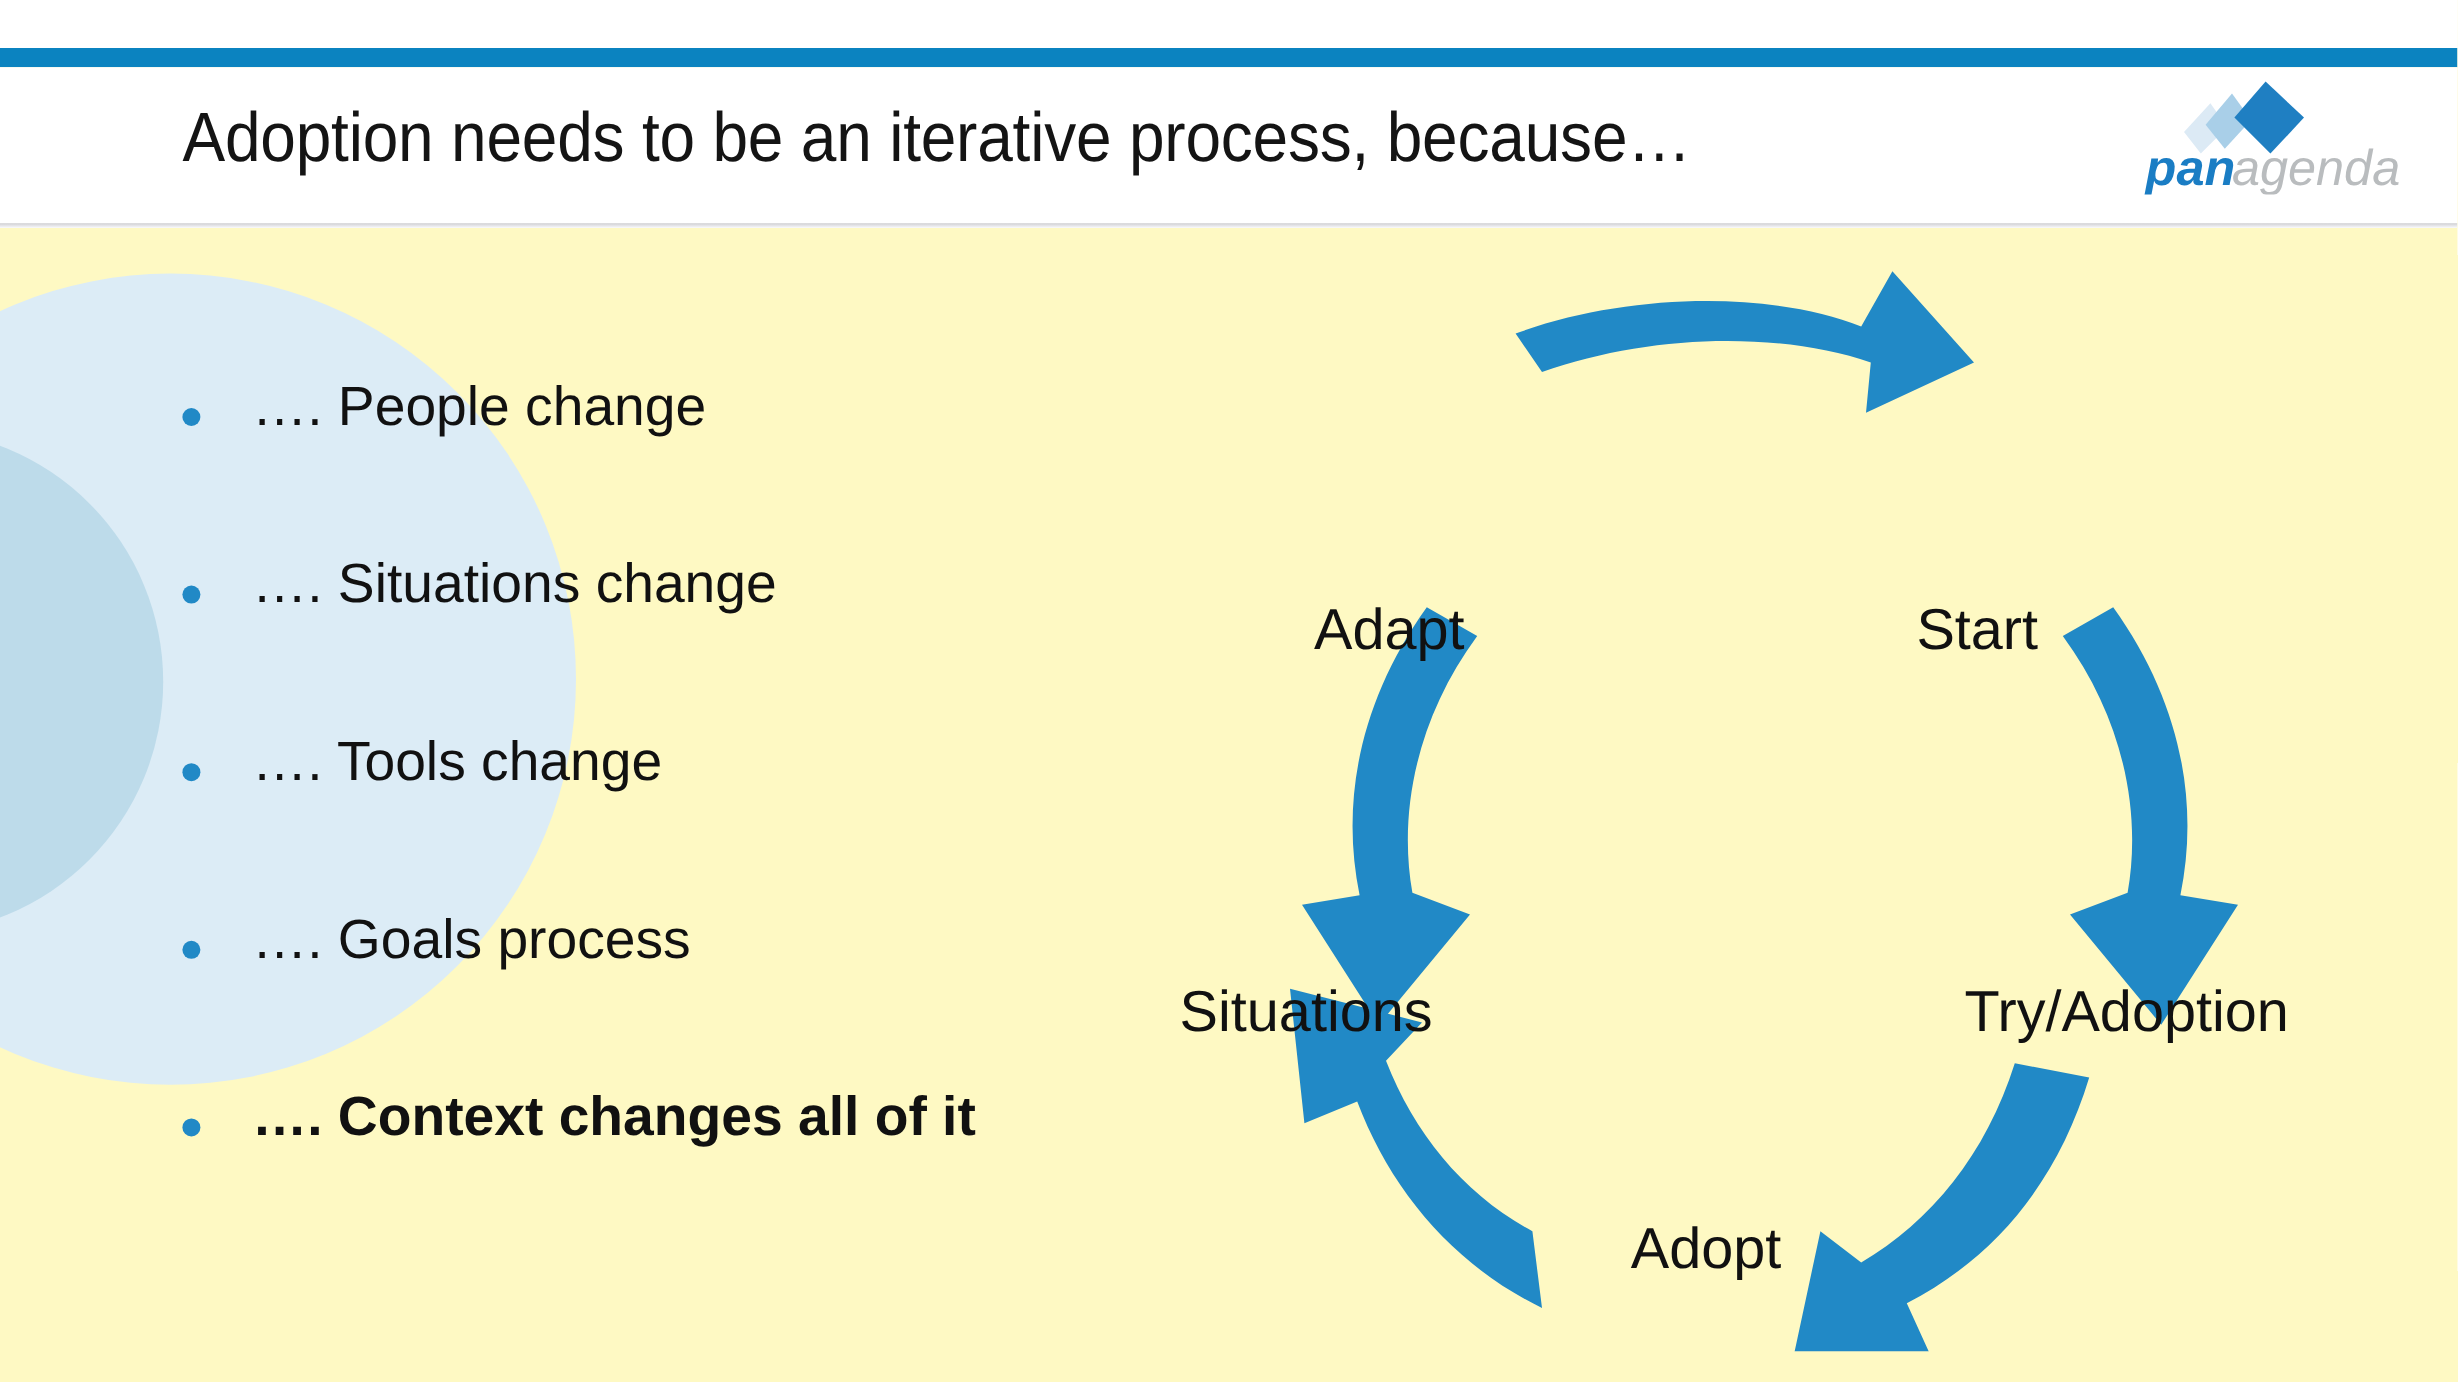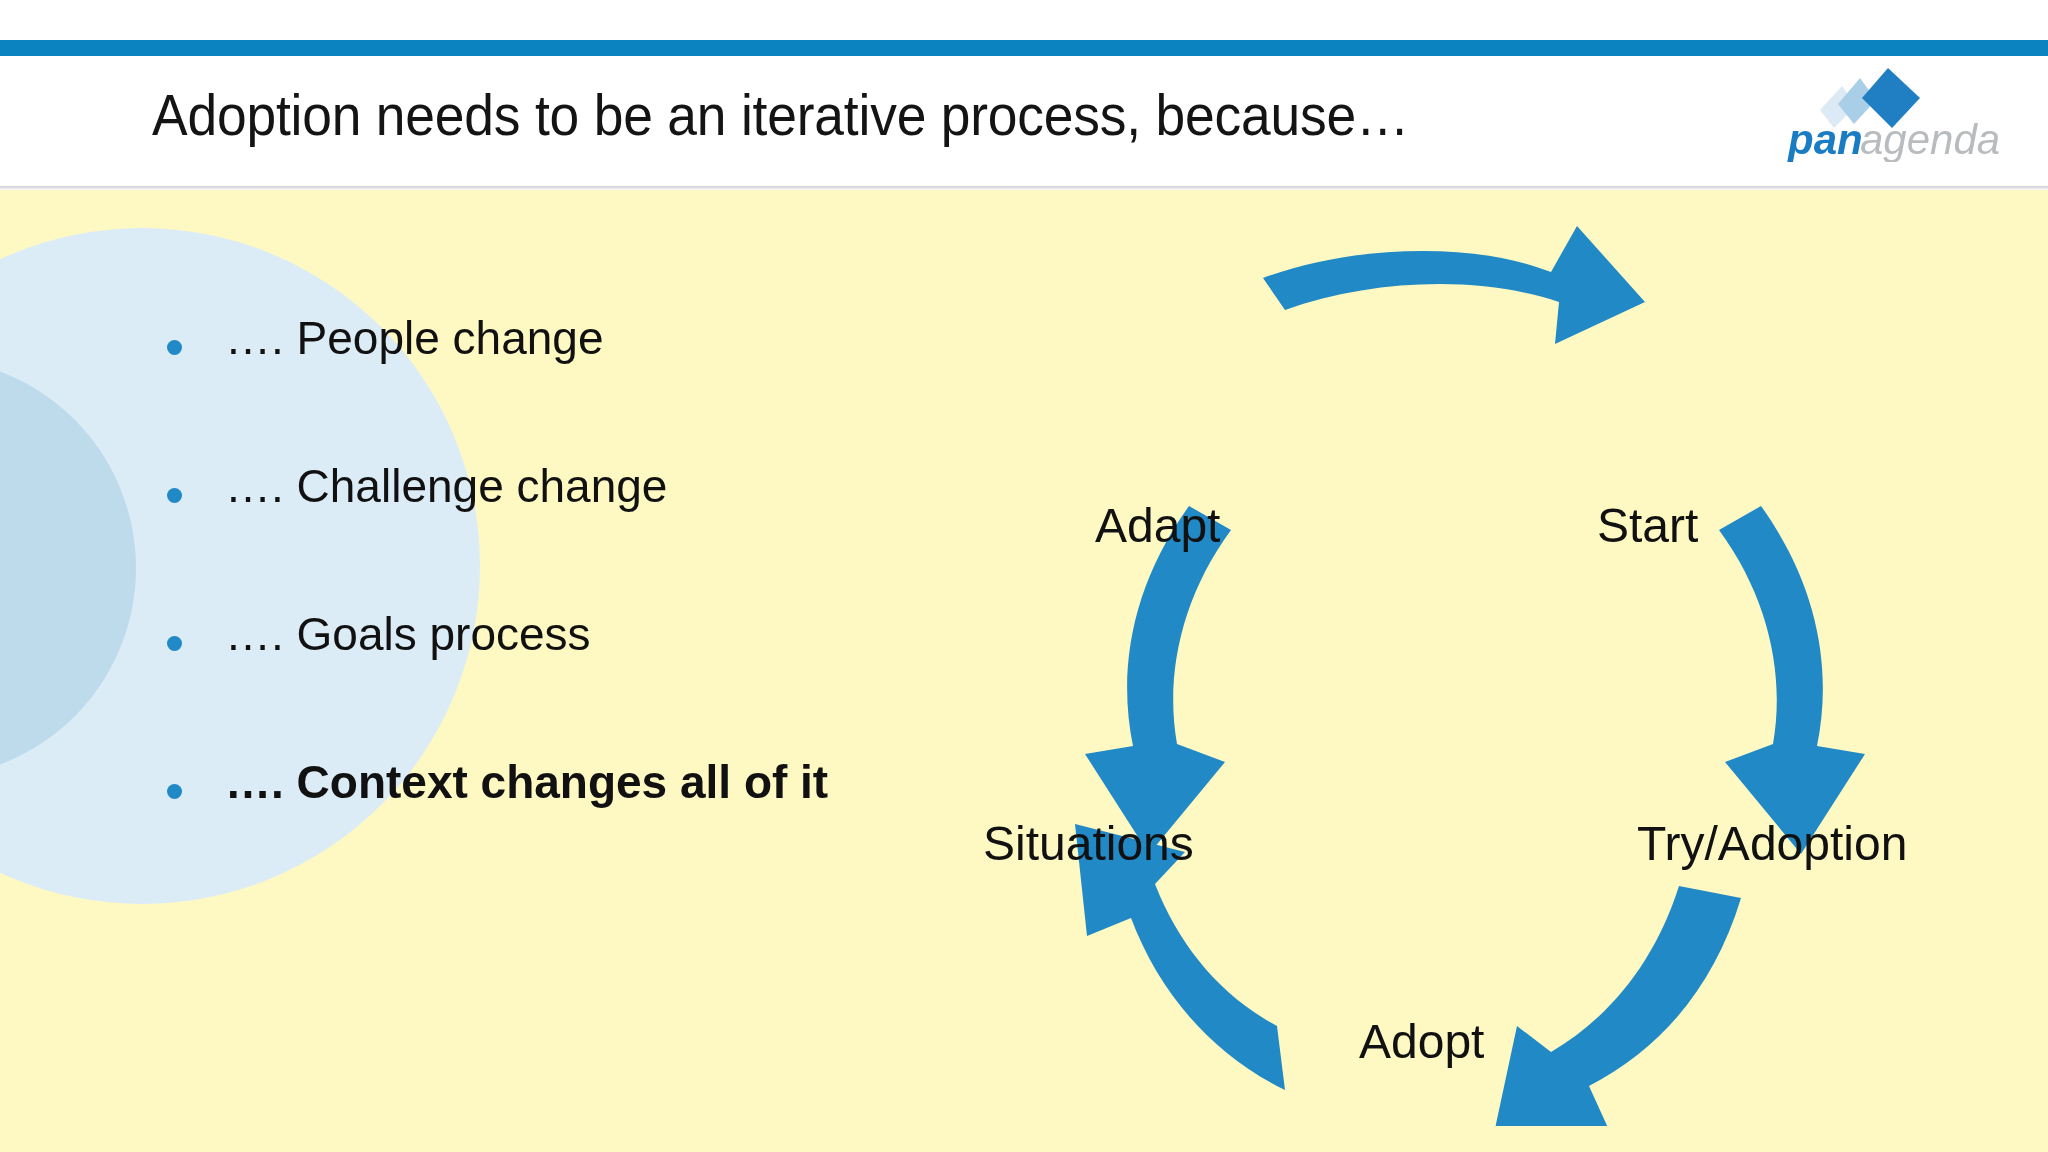--- a/index.html
+++ b/index.html
@@ -93,21 +93,21 @@
     top: 318px;
     width: 420px;
     height: 420px;
     border-radius: 50%;
     background: #bddbea;
   }
 
   
   .bullet-list {
     position: absolute;
-    left: 167px;
+    left: 152px;
     top: 266px;
     width: 780px;
   }
   .bullet-row {
     position: relative;
     height: 148px;
   }
   .bullet-dot {
     position: absolute;
     left: 0;
@@ -196,23 +196,27 @@
 
   <div class="bullet-list">
 
     <div class="bullet-row">
       <span class="bullet-dot" style="background: rgb(33, 137, 198);"></span>
       <span class="bullet-text">…. People change</span>
     </div>
 
     <div class="bullet-row">
       <span class="bullet-dot" style="background: rgb(33, 137, 198);"></span>
-      <span class="bullet-text">…. Challenge change</span>
-    </div>
-
+      <span class="bullet-text">…. Situations change</span>
+    </div>
+
+    <div class="bullet-row">
+      <span class="bullet-dot" style="background: rgb(33, 137, 198);"></span>
+      <span class="bullet-text">…. Tools change</span>
+    </div>
 
     <div class="bullet-row">
       <span class="bullet-dot" style="background: rgb(33, 137, 198);"></span>
       <span class="bullet-text">…. Goals process</span>
     </div>
 
     <div class="bullet-row emphasis">
       <span class="bullet-dot" style="background: rgb(33, 137, 198);"></span>
       <span class="bullet-text" style="font-weight: 700;">…. Context changes all of it</span>
     </div>

